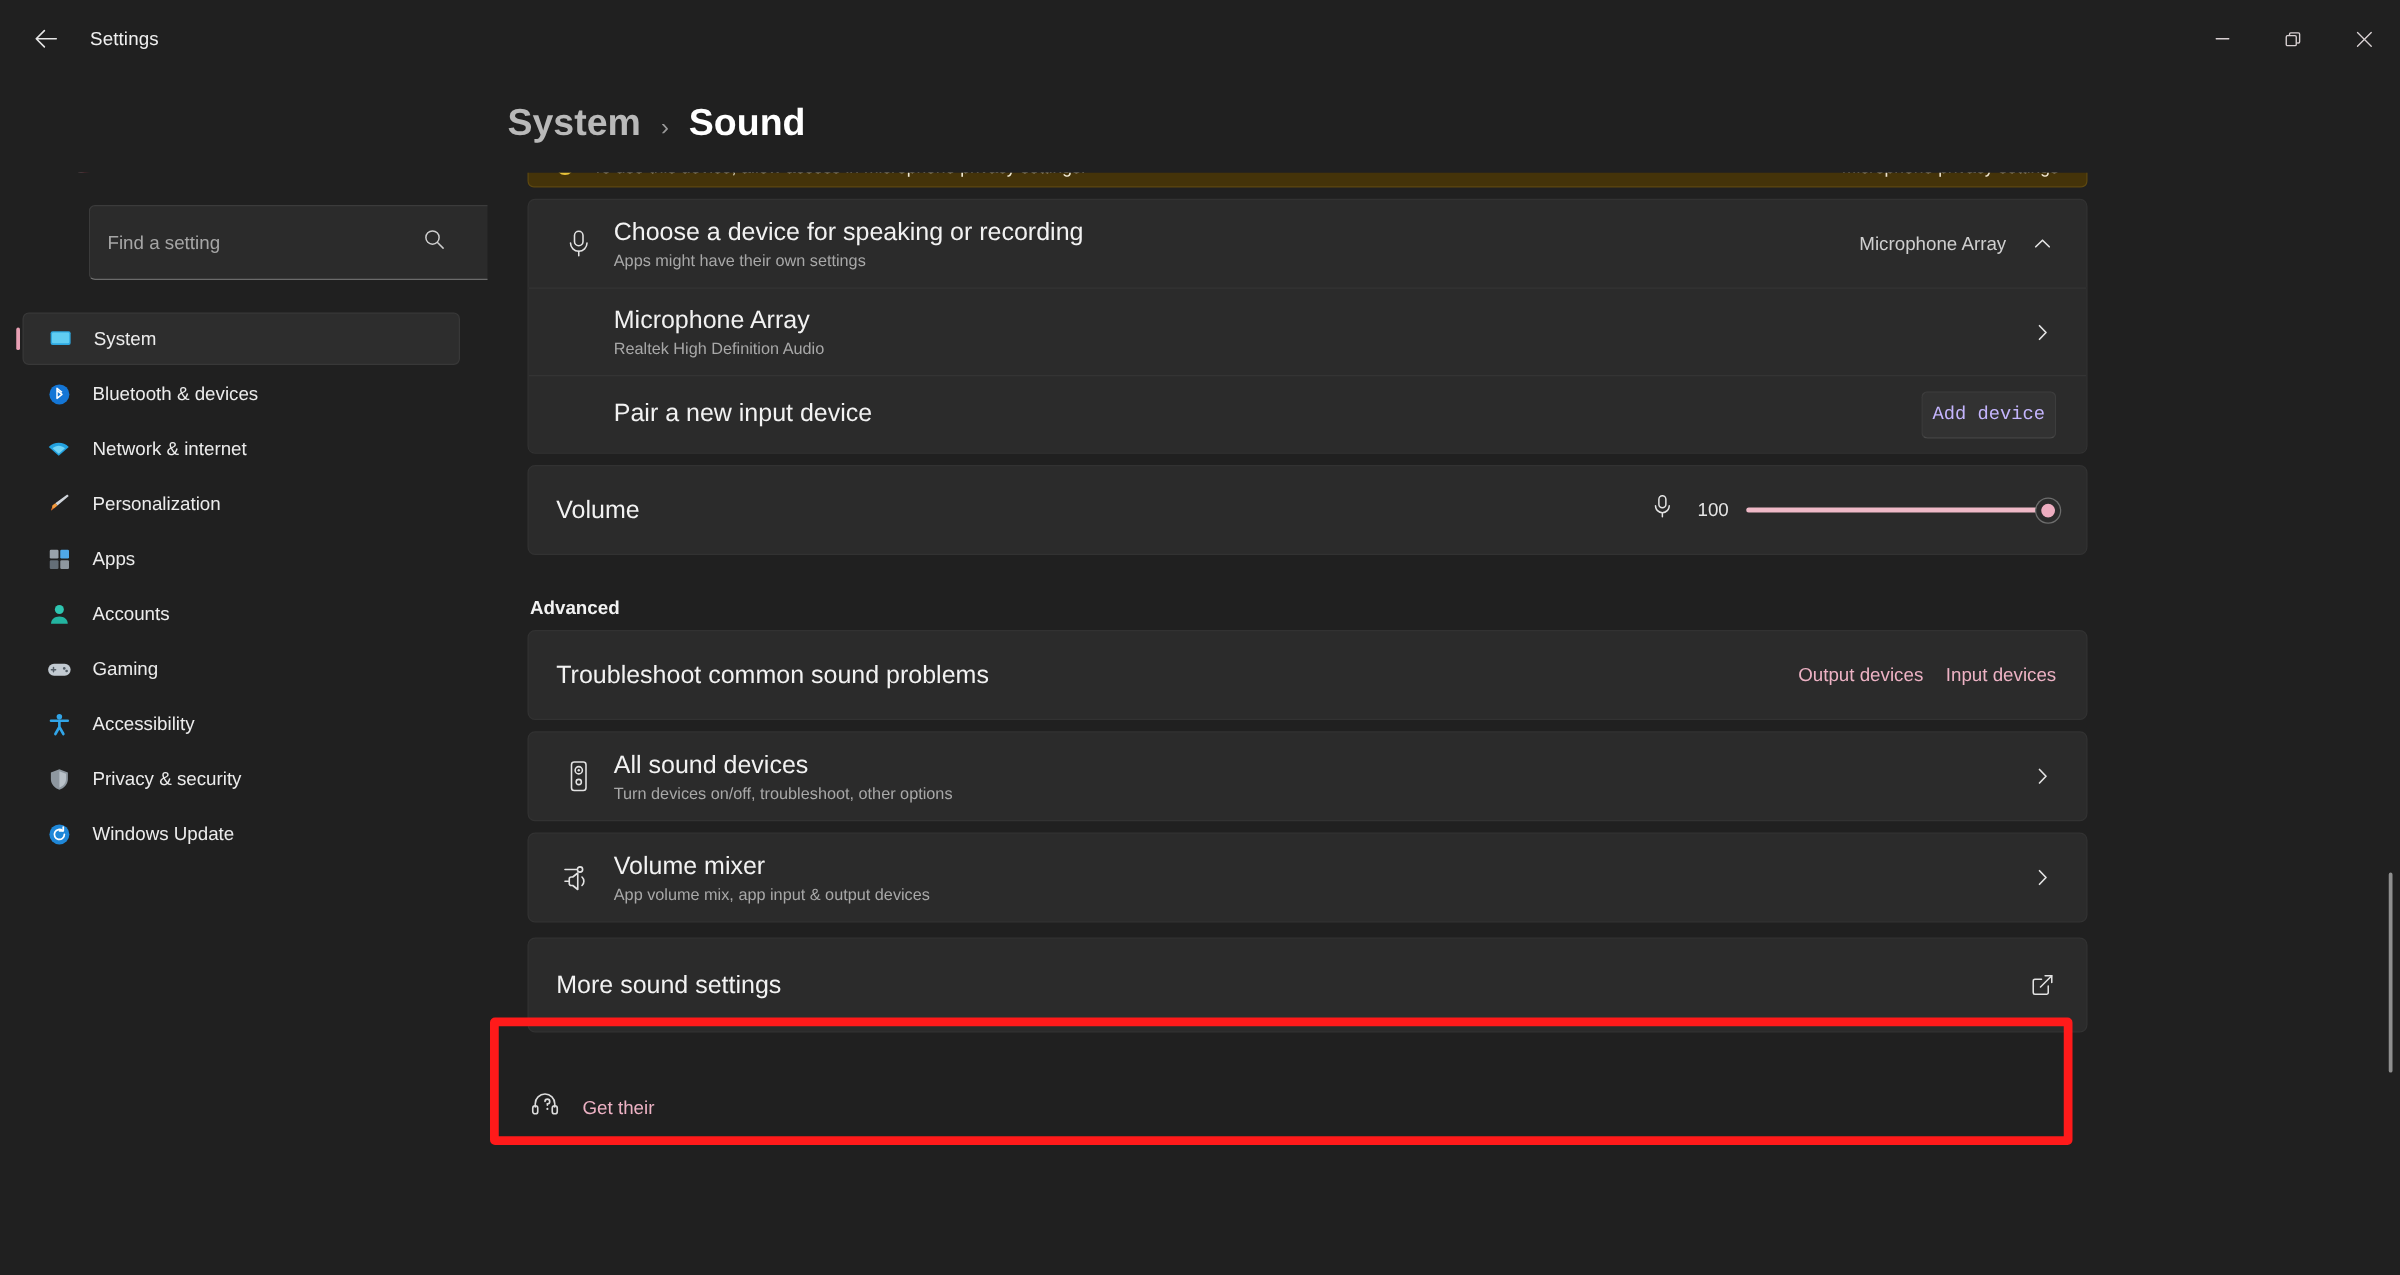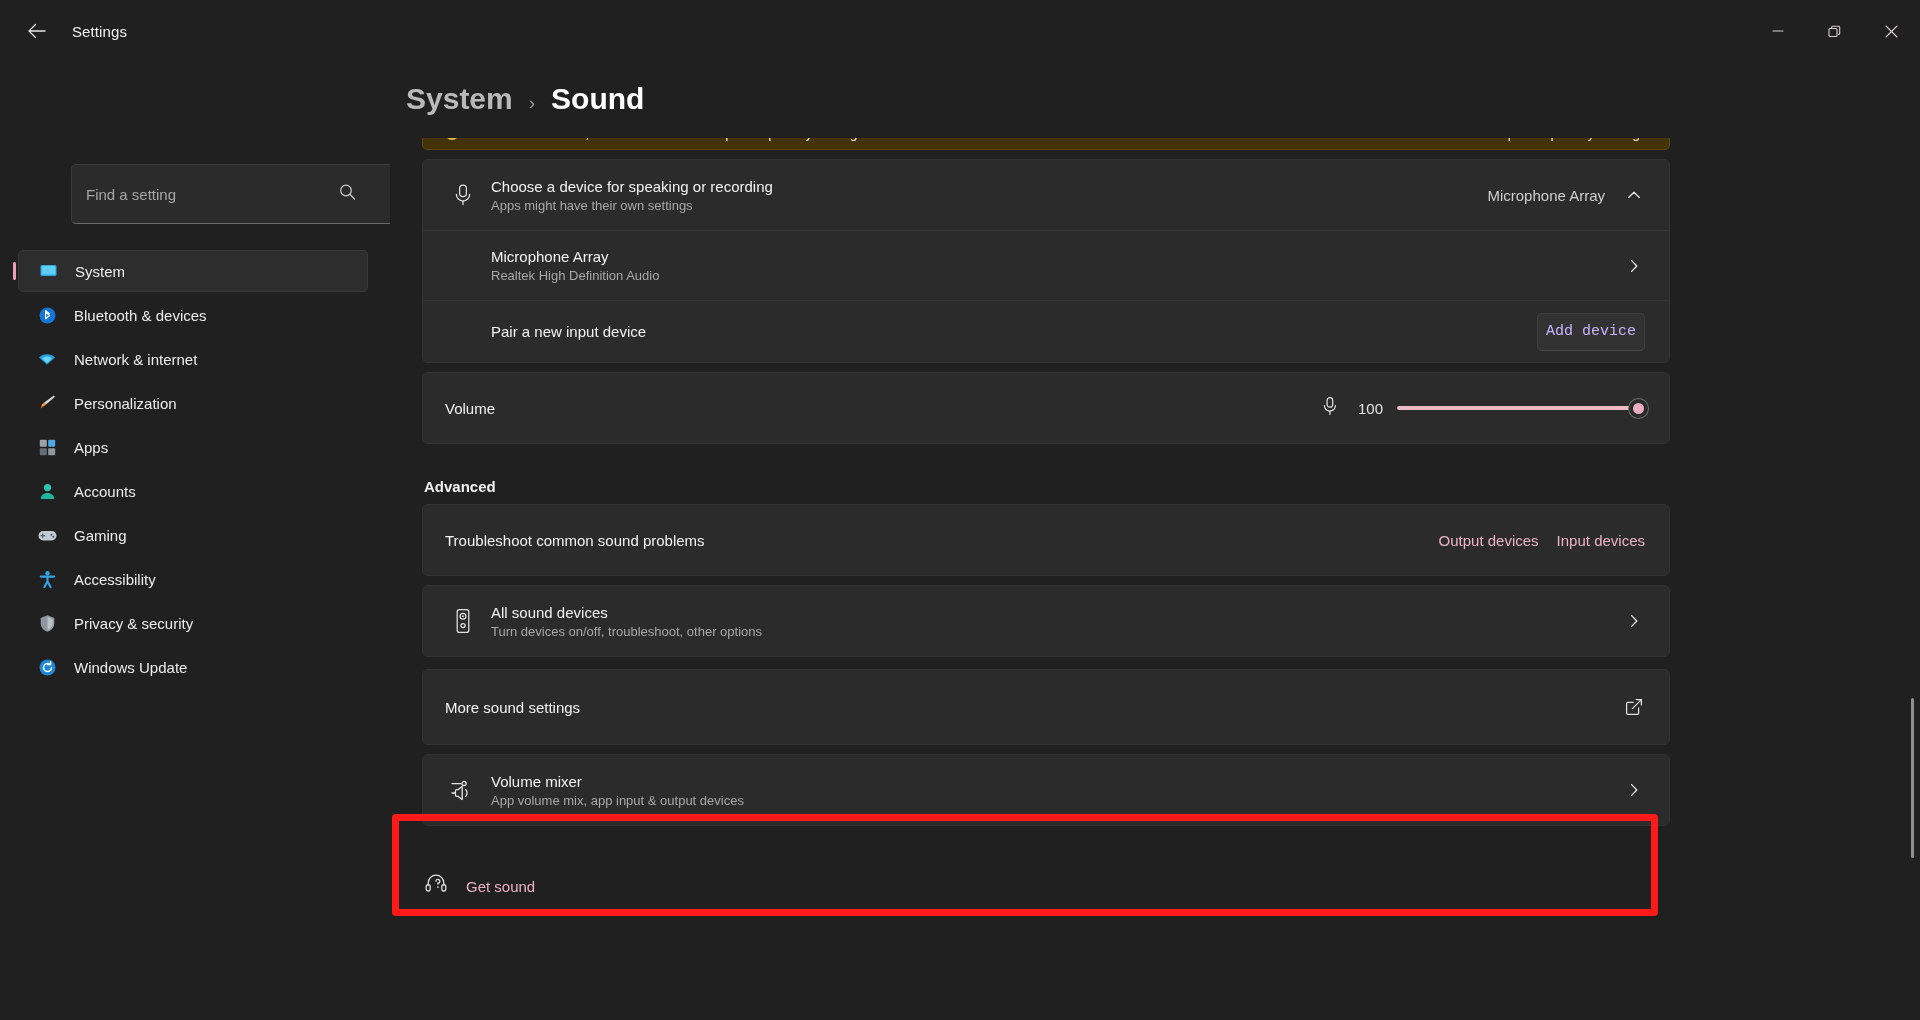--- a/index.html
+++ b/index.html
@@ -138,21 +138,21 @@
   .card.group { border-radius: 6px; overflow: hidden; }
   .row {
     display: flex; align-items: center;
     padding: 0 24px 0 22px;
     min-height: 62px;
   }
   .row.tall { min-height: 70px; }
   .row.sub { background: #2b2b2b; border-top: 1px solid #343434; }
   .row-icon { width: 36px; flex: 0 0 36px; display: flex; align-items: center; justify-content: center; margin-right: 10px; }
   .row-text { display: flex; flex-direction: column; gap: 3px; min-width: 0; }
-  .row-title { font-size: 15px; color: #f2f2f2; }
+  .row-title { font-size: 20px; color: #f2f2f2; }
   .row-sub { font-size: 13px; color: #a8a8a8; }
   .row-right { margin-left: auto; display: flex; align-items: center; gap: 18px; }
   .row-value { font-size: 15px; color: #cfcfcf; }
   .chev { display: flex; align-items: center; justify-content: center; width: 22px; height: 22px; }
   .chev svg { stroke: #e2e2e2; }
 
   .btn {
     background: #323232;
     border: 1px solid #3d3d3d;
     border-bottom-color: #4a4a4a;
@@ -487,37 +487,20 @@
               <span class="row-right">
                 <span class="chev">
                   <svg width="16" height="16" viewBox="0 0 16 16" fill="none">
                     <path d="M5.6 2.6L10.8 8l-5.2 5.4" stroke-width="1.35" stroke-linecap="round" stroke-linejoin="round"></path>
                   </svg>
                 </span>
               </span>
             </div>
           </div>
 
-          <div class="card" style="margin-top:12px">
-            <div class="row tall" style="min-height:74px">
-              <span class="row-text">
-                <span class="row-title">More sound settings</span>
-              </span>
-              <span class="row-right">
-                <span class="chev">
-                  <svg width="18" height="18" viewBox="0 0 18 18" fill="none" stroke="#e8e8e8">
-                    <path d="M13.6 9.9v5.1a1.4 1.4 0 0 1-1.4 1.4H3a1.4 1.4 0 0 1-1.4-1.4V5.8A1.4 1.4 0 0 1 3 4.4h5.2" stroke-width="1.25" stroke-linecap="round" stroke-linejoin="round"></path>
-                    <path d="M11.1 1.6h5.3v5.3" stroke-width="1.25" stroke-linecap="round" stroke-linejoin="round"></path>
-                    <path d="M7.4 10.6l9-9" stroke-width="1.25" stroke-linecap="round"></path>
-                  </svg>
-                </span>
-              </span>
-            </div>
-          </div>
-
           <div class="card">
             <div class="row tall">
               <span class="row-icon">
                 <svg width="26" height="24" viewBox="0 0 26 24" fill="none" stroke="#e3e3e3">
                   <path d="M2 5.6h9" stroke-width="1.3" stroke-linecap="round"></path>
                   <circle cx="14" cy="5.6" r="2.1" stroke-width="1.3"></circle>
                   <path d="M2 15h3.4" stroke-width="1.3" stroke-linecap="round"></path>
                   <path d="M8.2 11.6l4-3.2v13.2l-4-3.2H7a1.6 1.6 0 0 1-1.6-1.6v-3.6A1.6 1.6 0 0 1 7 11.6h1.2z" stroke-width="1.3" stroke-linejoin="round"></path>
                   <path d="M15.6 11.6a4.6 4.6 0 0 1 0 6.8" stroke-width="1.3" stroke-linecap="round"></path>
                 </svg>
@@ -529,31 +512,48 @@
               <span class="row-right">
                 <span class="chev">
                   <svg width="16" height="16" viewBox="0 0 16 16" fill="none">
                     <path d="M5.6 2.6L10.8 8l-5.2 5.4" stroke-width="1.35" stroke-linecap="round" stroke-linejoin="round"></path>
                   </svg>
                 </span>
               </span>
             </div>
           </div>
 
+          <div class="card" style="margin-top:12px">
+            <div class="row tall" style="min-height:74px">
+              <span class="row-text">
+                <span class="row-title">More sound settings</span>
+              </span>
+              <span class="row-right">
+                <span class="chev">
+                  <svg width="18" height="18" viewBox="0 0 18 18" fill="none" stroke="#e8e8e8">
+                    <path d="M13.6 9.9v5.1a1.4 1.4 0 0 1-1.4 1.4H3a1.4 1.4 0 0 1-1.4-1.4V5.8A1.4 1.4 0 0 1 3 4.4h5.2" stroke-width="1.25" stroke-linecap="round" stroke-linejoin="round"></path>
+                    <path d="M11.1 1.6h5.3v5.3" stroke-width="1.25" stroke-linecap="round" stroke-linejoin="round"></path>
+                    <path d="M7.4 10.6l9-9" stroke-width="1.25" stroke-linecap="round"></path>
+                  </svg>
+                </span>
+              </span>
+            </div>
+          </div>
+
           <div class="gethelp">
             <span>
               <svg width="24" height="24" viewBox="0 0 24 24" fill="none" stroke="#dcdcdc">
                 <path d="M4.2 13.6V11a7.8 7.8 0 0 1 15.6 0v2.6" stroke-width="1.3" stroke-linecap="round"></path>
                 <rect x="2.2" y="12.6" width="4" height="6.4" rx="1.9" stroke-width="1.3"></rect>
                 <rect x="17.8" y="12.6" width="4" height="6.4" rx="1.9" stroke-width="1.3"></rect>
                 <path d="M12 9.2a1.9 1.9 0 1 1 1.9 1.9v1" stroke-width="1.3" stroke-linecap="round"></path>
                 <circle cx="13.9" cy="15.1" r=".85" fill="#dcdcdc" stroke="none"></circle>
               </svg>
             </span>
-            <span class="gethelp-label">Get sound</span>
+            <span class="gethelp-label">Get their</span>
           </div>
 
         </div>
 
         <div class="scrollbar"></div>
       </div>
 
       <div class="highlight-box" style="left: 2px; top: 752px; width: 1266px; height: 102px;"></div>
 
     </div>

